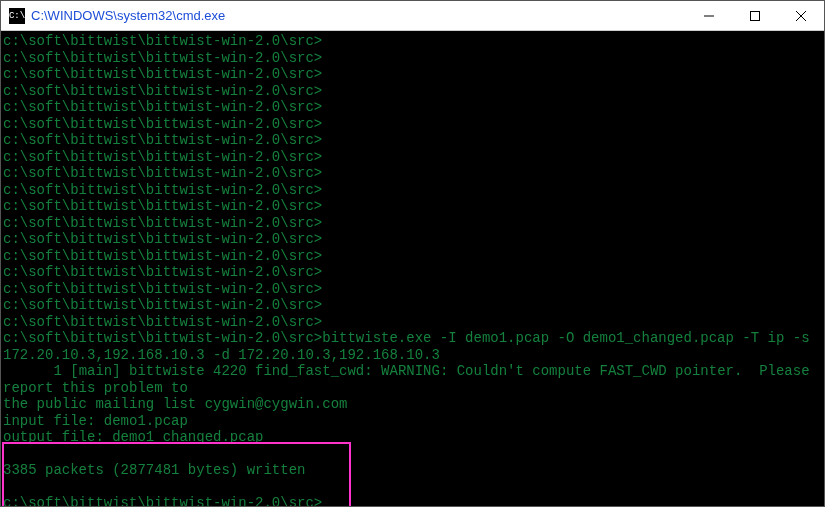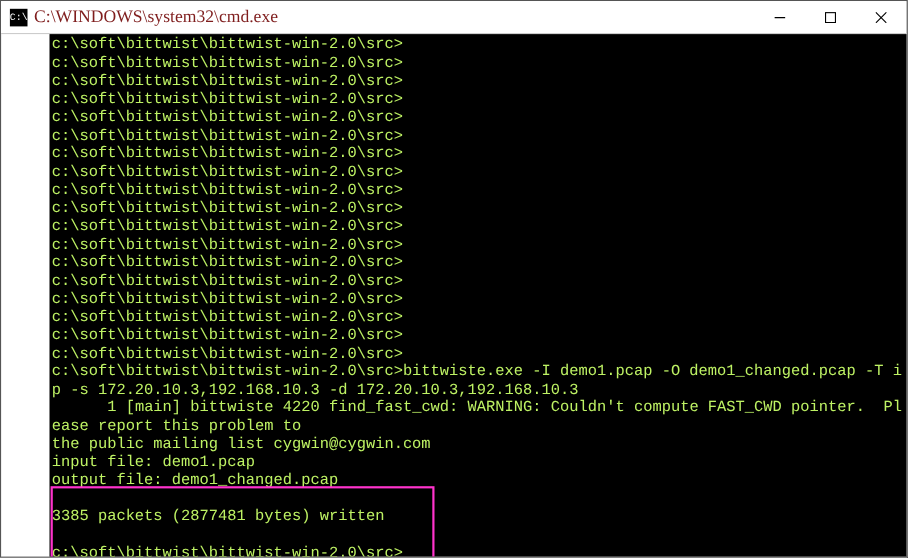--- a/index.html
+++ b/index.html
@@ -30,51 +30,50 @@
     margin: 0 6px 0 8px;
     background: #000;
     display: flex;
     align-items: center;
     justify-content: center;
     font-size: 9px;
     color: #fff;
   }
   .title {
     flex: 1;
-    font-size: 16px;
-    font-family: Liberation Serif, serif;
-    color: #7f1d1d;
+    font-size: 13px;
+    font-family: Liberation Sans, sans-serif;
+    color: #1d4ed8;
   }
   .win-controls {
     display: flex;
     height: 100%;
   }
   .win-btn {
     width: 46px;
     height: 100%;
     display: flex;
     align-items: center;
     justify-content: center;
     font-family: "Segoe UI", sans-serif;
     font-size: 12px;
     cursor: pointer;
   }
   .win-btn svg { width: 10px; height: 10px; }
   .terminal {
     flex: 1;
     background: #000;
-    color: #bef264;
+    color: #15803d;
     font-size: 14px;
     line-height: 16.5px;
     padding: 2px 2px;
     overflow: hidden;
     position: relative;
     white-space: pre-wrap;
     word-break: break-all;
-    margin-left: 44px;
   }
   .line { display: block; }
   .highlight-box {
     position: absolute;
     border: 2px solid #ff33cc;
     pointer-events: none;
     left: 1px;
     top: 411px;
     width: 349px;
     height: 68px;

